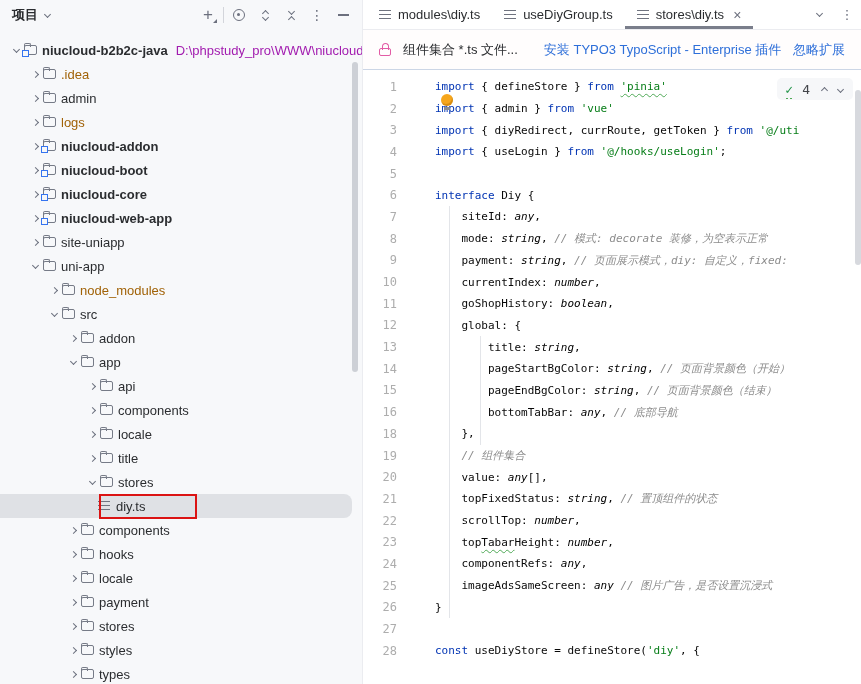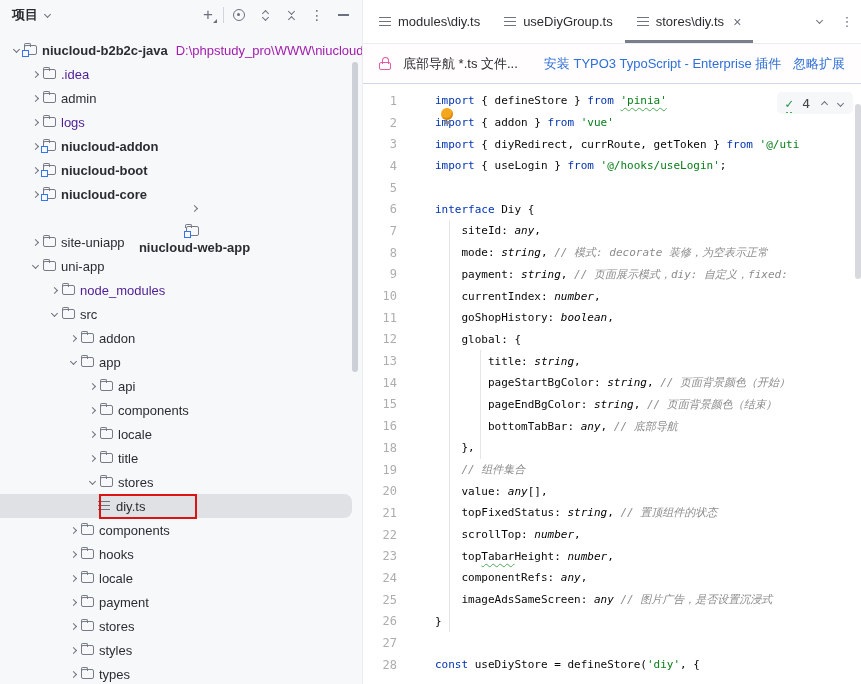--- a/index.html
+++ b/index.html
@@ -32,39 +32,39 @@
   .tb-stack { display:inline-flex; flex-direction:column; align-items:center; gap:3px; }
   .tb-more { font-size:14px; }
   .tb-hide span { width:11px; height:1.6px; background:#6c707e; display:inline-block; }
 
   #tree { position:relative; padding-top:8px; }
   .trow { position:relative; height:24px; display:flex; align-items:center; cursor:default; }
   .trow .tchev { width:16px; display:inline-flex; justify-content:center; flex:0 0 16px; }
   .ticon { width:18px; flex:0 0 18px; display:inline-flex; align-items:center; }
   .tlabel { white-space:nowrap; }
   .tlabel.bold { font-weight:700; }
-  .tlabel.excluded { color:#4c1d95; }
+  .tlabel.excluded { color:#a16207; }
   .tpath { color:#a21caf; margin-left:8px; white-space:nowrap; overflow:hidden; }
   .trow.selected { background:#dfe1e5; width:352px; border-radius:0 8px 8px 0; }
   
   .g-folder { position:relative; width:13px; height:10px; border:1.3px solid #767b87; border-radius:2px; display:inline-block; }
   .g-folder:before { content:""; position:absolute; left:-1.3px; top:-3.4px; width:5px; height:3px;
     border:1.3px solid #767b87; border-bottom:none; border-radius:2px 2px 0 0; }
   .g-module:after { content:""; position:absolute; left:-3px; bottom:-3px; width:5px; height:5px;
     background:#f7f8fa; border:1.4px solid #3574f0; }
   .g-file { width:12px; height:10px; display:inline-block;
     background-image:linear-gradient(#6f737f 1.5px, transparent 1.5px); background-size:100% 4px; background-repeat:repeat-y; }
   #tree-annotation { position:absolute; left:99px; width:98px; height:25px;
     border:2.4px solid #db1313; z-index:5; }
   #pp-scrollthumb { position:absolute; left:352px; top:62px; width:6px; height:310px;
     background:#cdd0d6; border-radius:3px; z-index:6; }
 
   
   #editor { position:relative; flex:1; height:684px; background:#fff; display:flex; flex-direction:column; overflow:hidden; }
-  #tabbar { height:44px; display:flex; align-items:stretch; border-bottom:1px solid #ebecf0; padding-left:4px; }
+  #tabbar { height:30px; display:flex; align-items:stretch; border-bottom:1px solid #ebecf0; padding-left:4px; }
   .tab { position:relative; display:flex; align-items:center; gap:7px; padding:0 12px; color:#2b2d30; }
   .tab .tab-underline { position:absolute; left:0; right:0; bottom:0; height:3px; background:#7a7e8b; }
   .tab-close { color:#6c707e; font-size:14px; line-height:1; margin-left:2px; }
   #tabbar .spacer { flex:1; }
   .tab-right-btn { width:28px; display:flex; align-items:center; justify-content:center; color:#6c707e; }
 
   #banner { height:40px; display:flex; align-items:center; border-bottom:1px solid #ccd6e6;
     background:#fffdfd; padding:0 10px 0 16px; }
   #banner-lock { position:relative; width:12px; height:13px; margin-right:12px; flex:0 0 12px; }
   #banner-lock .body { position:absolute; left:0; bottom:0; width:12px; height:8px;
@@ -196,21 +196,21 @@
         </div>
         <div class="trow" style="padding-left: 27px;">
           <span class="tchev">
             <span class="chev right"></span>
           </span>
           <span class="ticon">
             <span class="g-folder g-module"></span>
           </span>
           <span class="tlabel bold">niucloud-core</span>
         </div>
-        <div class="trow" style="padding-left: 27px; flex-direction: column;">
+        <div class="trow" style="padding-left: 27px;">
           <span class="tchev">
             <span class="chev right"></span>
           </span>
           <span class="ticon">
             <span class="g-folder g-module"></span>
           </span>
           <span class="tlabel bold">niucloud-web-app</span>
         </div>
         <div class="trow" style="padding-left: 27px;">
           <span class="tchev">
@@ -407,21 +407,21 @@
           <span class="chev down"></span>
         </span>
       <span class="tab-right-btn">⋮</span>
     </div>
 
     <div id="banner">
       <span id="banner-lock">
         <span class="shackle"></span>
           <span class="body"></span>
       </span>
-      <span id="banner-text">底部导航 *.ts 文件...</span>
+      <span id="banner-text">组件集合 *.ts 文件...</span>
       <a id="banner-install" class="banner-link">安装 TYPO3 TypoScript - Enterprise 插件</a>
       <a id="banner-ignore" class="banner-link">忽略扩展</a>
     </div>
 
     <div id="code-area">
       <div id="guide-a" class="indent-guide"></div>
       <div id="guide-b" class="indent-guide"></div>
       <div id="bulb">
         <span class="glass"></span>
           <span class="base"></span>
@@ -432,21 +432,21 @@
         <span class="chev up" style="margin-left:3px"></span>
         <span class="chev down" style="margin:0 2px"></span>
       </div>
       <div id="code-lines">
           <div class="cline">
             <span class="ln">1</span>
             <span class="ct"><span class="k">import</span><span class="p"> { defineStore } </span><span class="k">from</span><span class="p"> </span><span class="s w">'pinia'</span></span>
           </div>
           <div class="cline">
             <span class="ln">2</span>
-            <span class="ct"><span class="k">import</span><span class="p"> { addon } </span><span class="k">from</span><span class="p"> </span><span class="s">'vue'</span></span>
+            <span class="ct"><span class="k">import</span><span class="p"> { admin } </span><span class="k">from</span><span class="p"> </span><span class="s">'vue'</span></span>
           </div>
           <div class="cline">
             <span class="ln">3</span>
             <span class="ct"><span class="k">import</span><span class="p"> { diyRedirect, currRoute, getToken } </span><span class="k">from</span><span class="p"> </span><span class="s">'@/uti</span></span>
           </div>
           <div class="cline">
             <span class="ln">4</span>
             <span class="ct"><span class="k">import</span><span class="p"> { useLogin } </span><span class="k">from</span><span class="p"> </span><span class="s">'@/hooks/useLogin'</span><span class="p">;</span></span>
           </div>
           <div class="cline">

